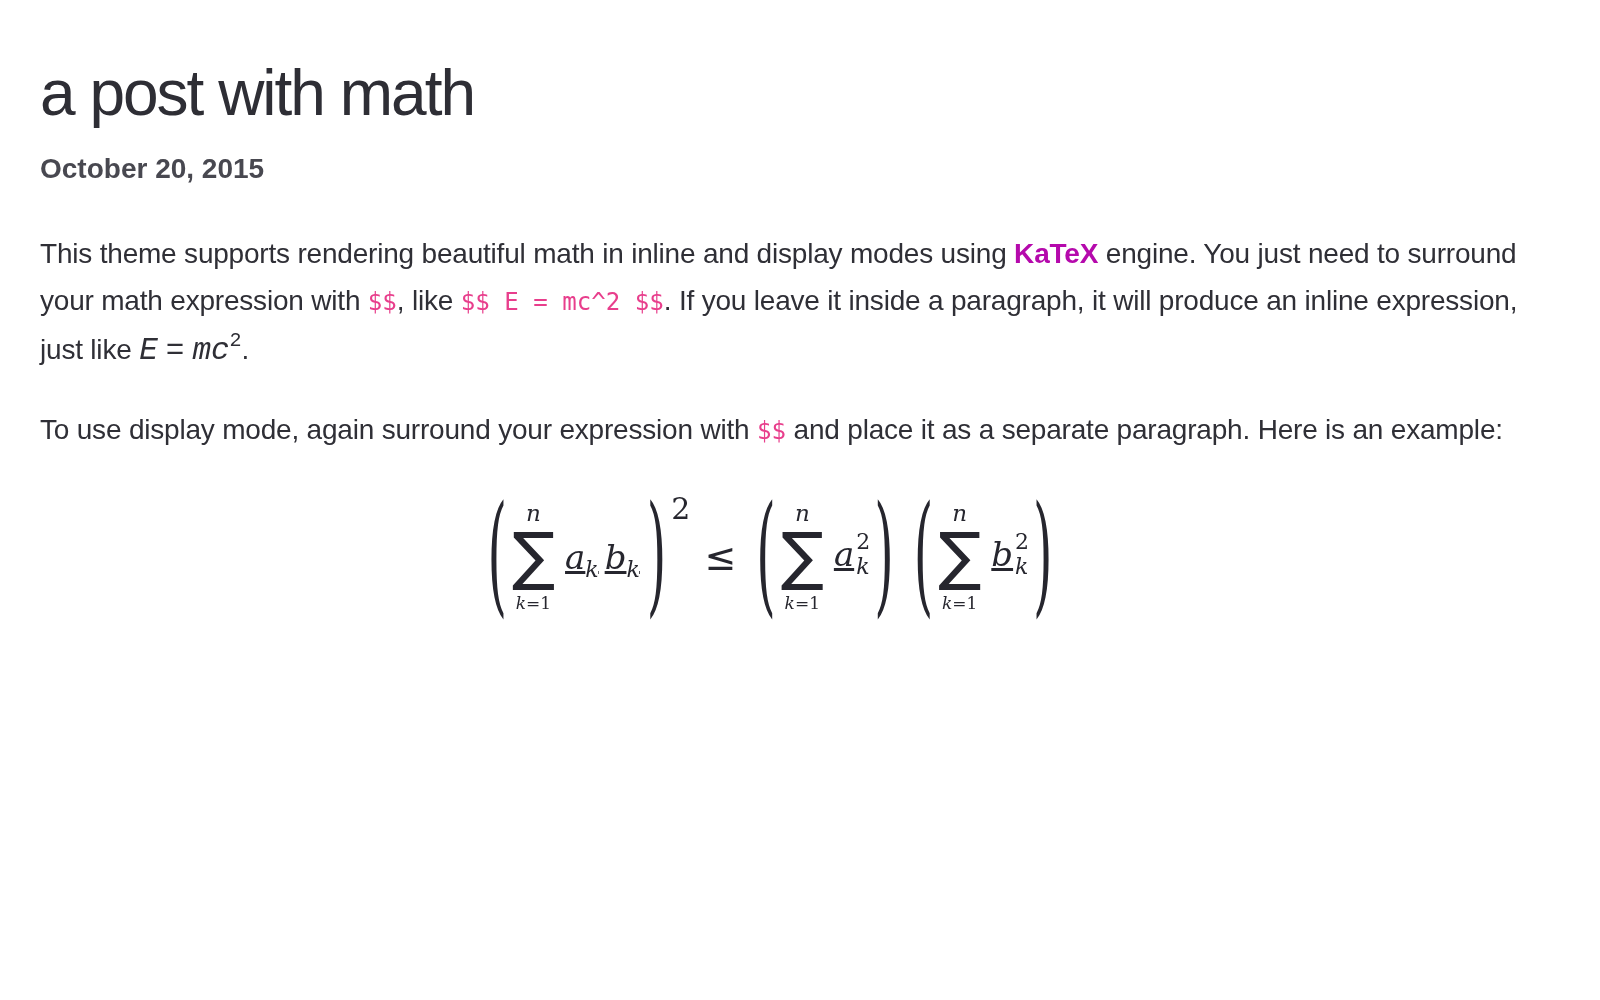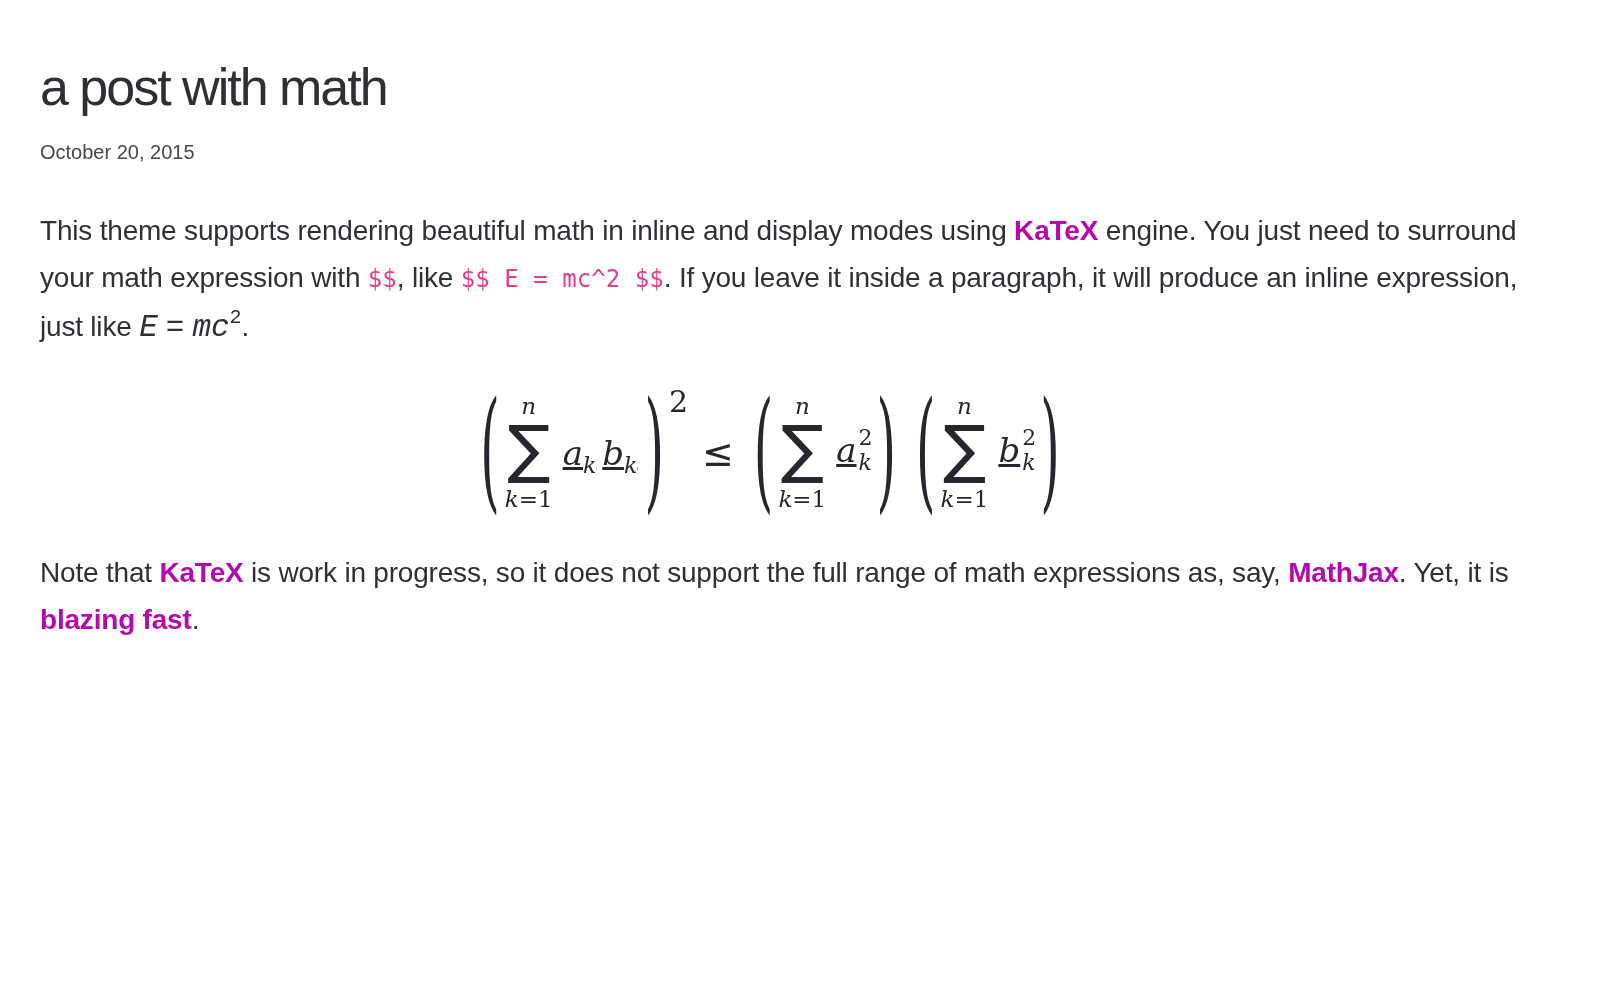--- a/index.html
+++ b/index.html
@@ -12,29 +12,29 @@
     overflow: hidden;
     font-family: "Liberation Sans", sans-serif;
     color: #2f2f36;
   }
   .post {
     padding: 60px 70px 0 40px;
     max-width: 1600px;
   }
   h1.post-title {
     margin: 0 0 24px 0;
-    font-size: 52px;
+    font-size: 64px;
     font-weight: 300;
     letter-spacing: -2px;
     line-height: 1.05;
     color: #2e2e35;
   }
   .post-date {
-    font-size: 20px;
-    font-weight: 400;
+    font-size: 28px;
+    font-weight: 700;
     color: #484850;
     margin: 0 0 42px 0;
     line-height: 1.3;
   }
   p.para {
     font-size: 28px;
     font-weight: 300;
     line-height: 47px;
     letter-spacing: -0.2px;
     margin: 0 0 32px 0;
@@ -103,21 +103,21 @@
     line-height: 1;
     margin-bottom: 4px;
   }
   .sigma {
     font-size: 64px;
     line-height: 54px;
     font-family: "DejaVu Sans", sans-serif;
     font-weight: 400;
   }
   .lim-bot {
-    font-size: 23px;
+    font-size: 17px;
     line-height: 1;
     margin-top: 12px;
     white-space: nowrap;
   }
   .mi { font-style: italic; }
   .operand {
     display: inline-block;
     font-size: 34px;
     line-height: 1;
     margin-left: 7px;
@@ -164,20 +164,21 @@
 <body>
 
 <div class="post">
 
   <h1 class="post-title">a post with math</h1>
 
   <div class="post-date">October 20, 2015</div>
 
   <p class="para"><span>This theme supports rendering beautiful math in inline and display modes using </span><a class="link" href="#">KaTeX</a><span> engine. You just need to surround your math expression with </span><code class="icode">$$</code><span>, like </span><code class="icode">$$ E = mc^2 $$</code><span>. If you leave it inside a paragraph, it will produce an inline expression, just like </span><span class="imath"><span class="mi">E</span><span class="mrel">=</span><span class="mi">mc</span><sup class="isup">2</sup></span><span>.</span></p>
 
+  <p class="para"><span>To use display mode, again surround your expression with </span><code class="icode">$$</code><span> and place it as a separate paragraph. Here is an example:</span></p>
 
   <div class="math-display">
 
     <span class="mgroup">
       <span class="paren">(</span>
       <span class="sumcol">
         <span class="lim-top mi">n</span>
         <span class="sigma">∑</span>
         <span class="lim-bot"><span class="mi">k</span><span>=</span><span>1</span></span>
       </span>
@@ -211,15 +212,14 @@
       </span>
       <span class="operand"><span class="mi">b</span><span class="supsub">
             <span class="ss-top">2</span>
             <span class="ss-bot">k</span>
           </span></span>
       <span class="paren">)</span>
     </span>
 
   </div>
 
-  <p class="para"><span>Note that </span><a class="link" href="#">KaTeX</a><span> is work in progress, so it does not support the full range of math expressions as, say, </span><a class="link" href="#">MathJax</a><span>. Yet, it is </span><a class="link" href="#">blazing fast</a><span>.</span></p>
 
 </div>
 
 </body></html>

